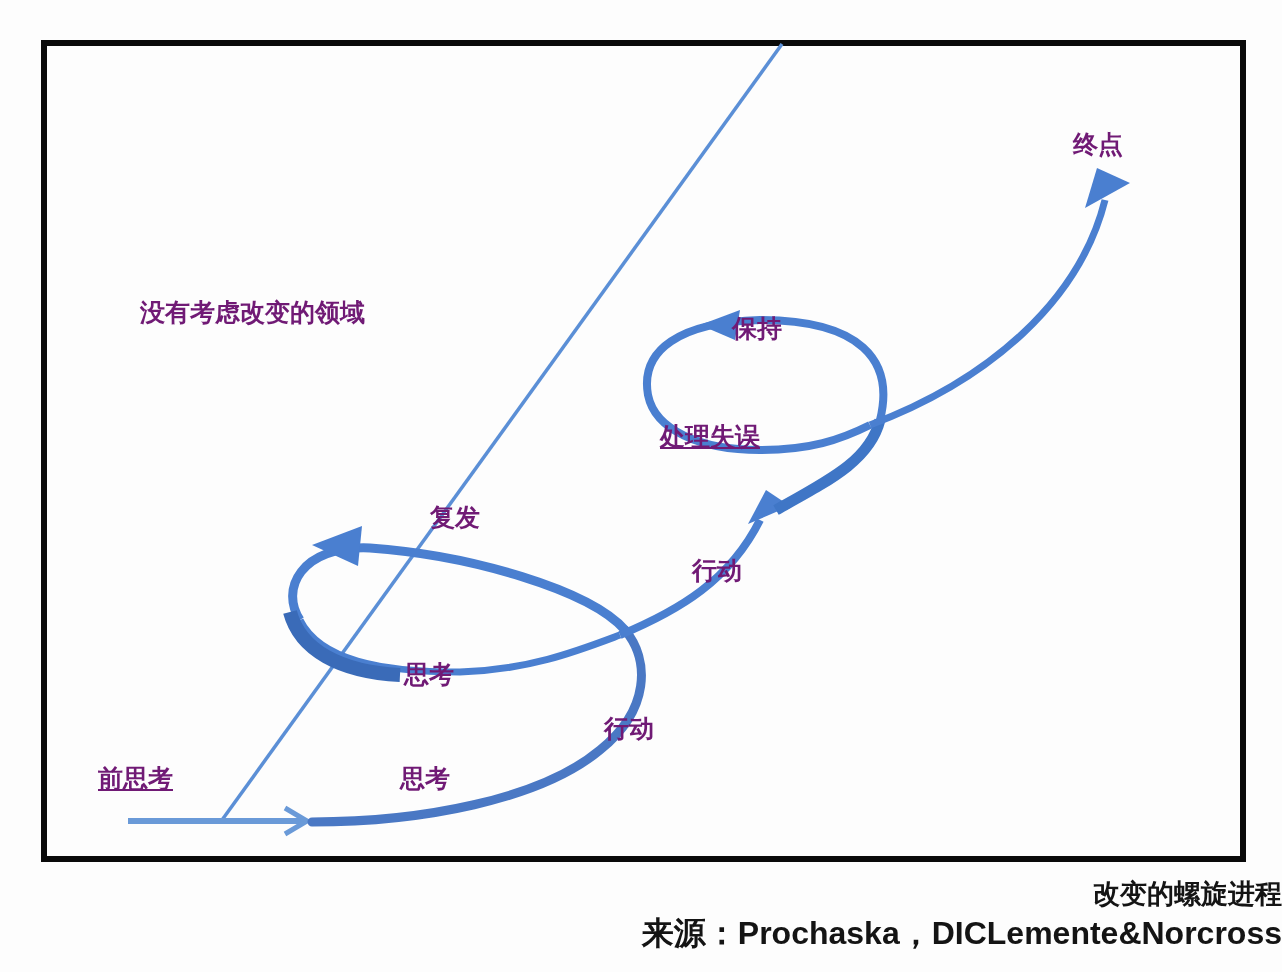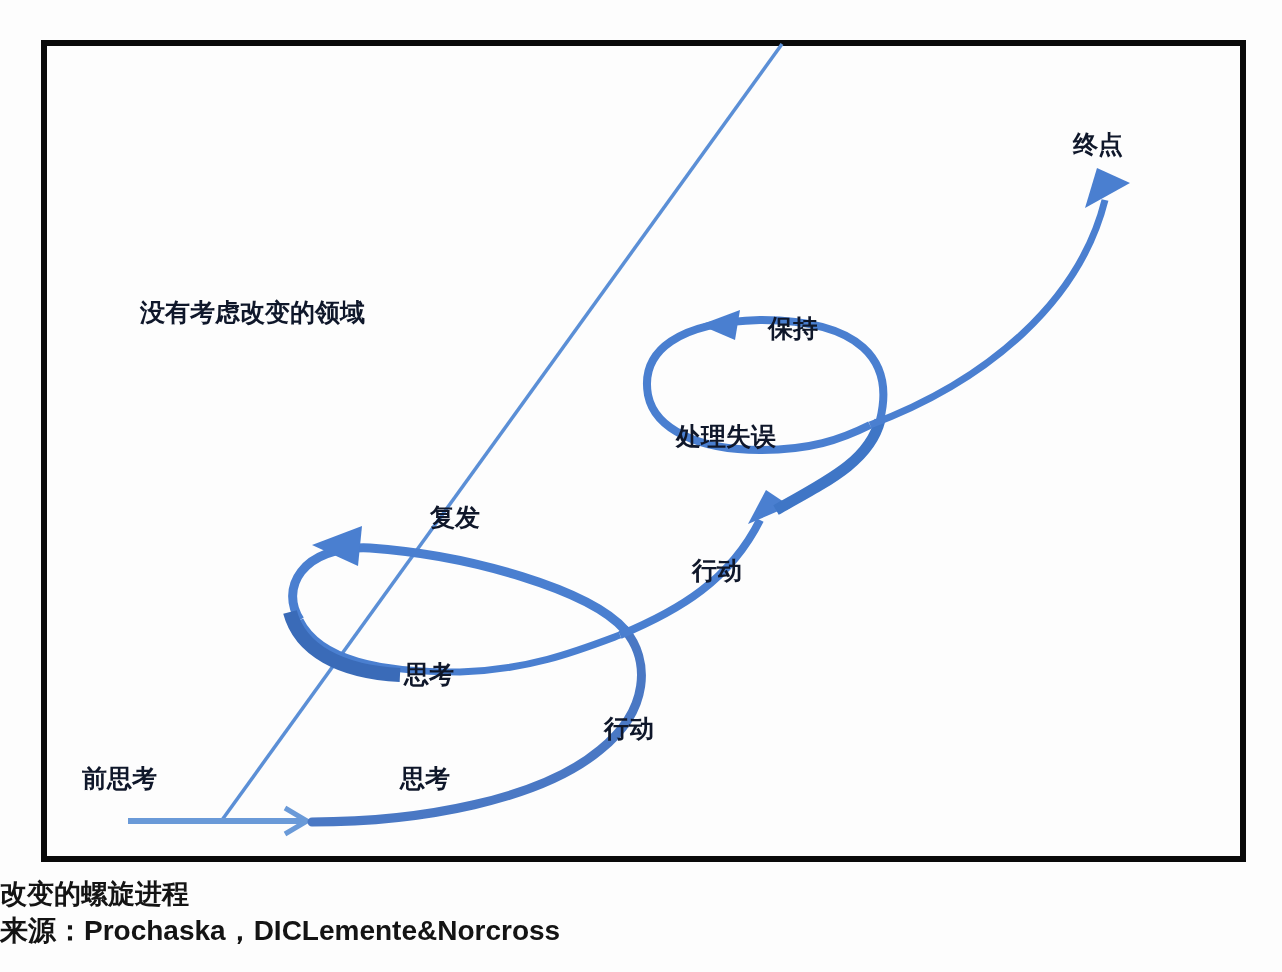--- a/index.html
+++ b/index.html
@@ -1,26 +1,26 @@
 <!DOCTYPE html>
 <html><head>
 <meta charset="utf-8">
 <style>
   html, body { margin:0; padding:0; background:#fdfdfd; }
   body { width:1282px; height:972px; position:relative; overflow:hidden;
          font-family:"DejaVu Sans", "Liberation Sans", sans-serif; }
   .frame { position:absolute; left:41px; top:40px; width:1193px; height:810px;
            border:6px solid #0a0a0a; background:#fdfdfd; }
   svg.diagram { position:absolute; left:0; top:0; width:1282px; height:972px; }
-  .lbl { position:absolute; font-weight:bold; color:#0f172a; font-size:25px;
+  .lbl { position:absolute; font-weight:bold; color:#701a75; font-size:25px;
          white-space:nowrap; line-height:1; letter-spacing:0px; }
-  .caption { position:absolute; left:0; width:1282px; text-align:left; font-weight:bold;
+  .caption { position:absolute; left:0; width:1282px; text-align:right; font-weight:bold;
              color:#141414; white-space:nowrap; }
   .cap1 { top:876px; font-size:27px; }
-  .cap2 { top:912px; font-size:28px; font-family:"Liberation Sans", sans-serif; }
+  .cap2 { top:912px; font-size:32px; font-family:"Liberation Sans", sans-serif; }
 </style>
 </head>
 <body>
 
 <div class="frame"></div>
 
 <svg class="diagram" viewBox="0 0 1282 972" xmlns="http://www.w3.org/2000/svg">
 
   <line x1="222" y1="820" x2="782" y2="44" stroke="#5b8fd6" stroke-width="3.5"></line>
 
@@ -44,24 +44,24 @@
   <path d="M 776 510 C 830 480, 870 460, 880 420" fill="none" stroke="#3f76c6" stroke-width="11"></path>
 
   <path d="M 880 420 C 895 360, 860 320, 760 320 C 680 322, 640 350, 648 395 C 655 430, 700 450, 760 450 C 810 450, 840 440, 870 425" fill="none" stroke="#4a7fd0" stroke-width="8"></path>
   <polygon points="700,325 740,310 735,340" fill="#4a7fd0"></polygon>
 
   <path d="M 870 425 C 990 380, 1080 300, 1105 200" fill="none" stroke="#4a7fd0" stroke-width="7"></path>
   <polygon points="1097,168 1130,183 1085,208" fill="#4a7fd0"></polygon>
 </svg>
 
 <div class="lbl" style="left:140px; top:300px;">没有考虑改变的领域</div>
-<div class="lbl" style="left:82px; top:766px;">前思考</div>
+<div class="lbl" style="left:98px; top:766px;text-decoration:underline;">前思考</div>
 <div class="lbl" style="left:400px; top:766px;">思考</div>
 <div class="lbl" style="left:604px; top:716px;">行动</div>
 <div class="lbl" style="left:404px; top:662px;">思考</div>
 <div class="lbl" style="left:430px; top:505px;">复发</div>
 <div class="lbl" style="left:692px; top:558px;">行动</div>
-<div class="lbl" style="left:768px; top:316px;">保持</div>
-<div class="lbl" style="left:676px; top:424px;">处理失误</div>
+<div class="lbl" style="left:732px; top:316px;">保持</div>
+<div class="lbl" style="left:660px; top:424px;text-decoration:underline;">处理失误</div>
 <div class="lbl" style="left:1073px; top:132px;">终点</div>
 
 <div class="caption cap1">改变的螺旋进程</div>
 <div class="caption cap2">来源：Prochaska，DICLemente&amp;Norcross</div>
 
 </body></html>

